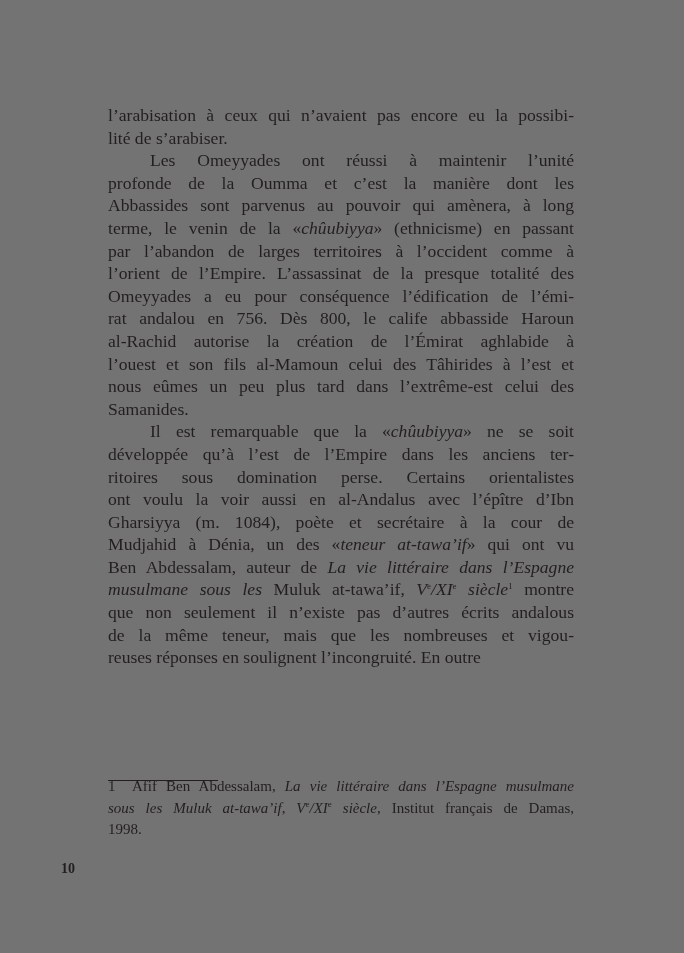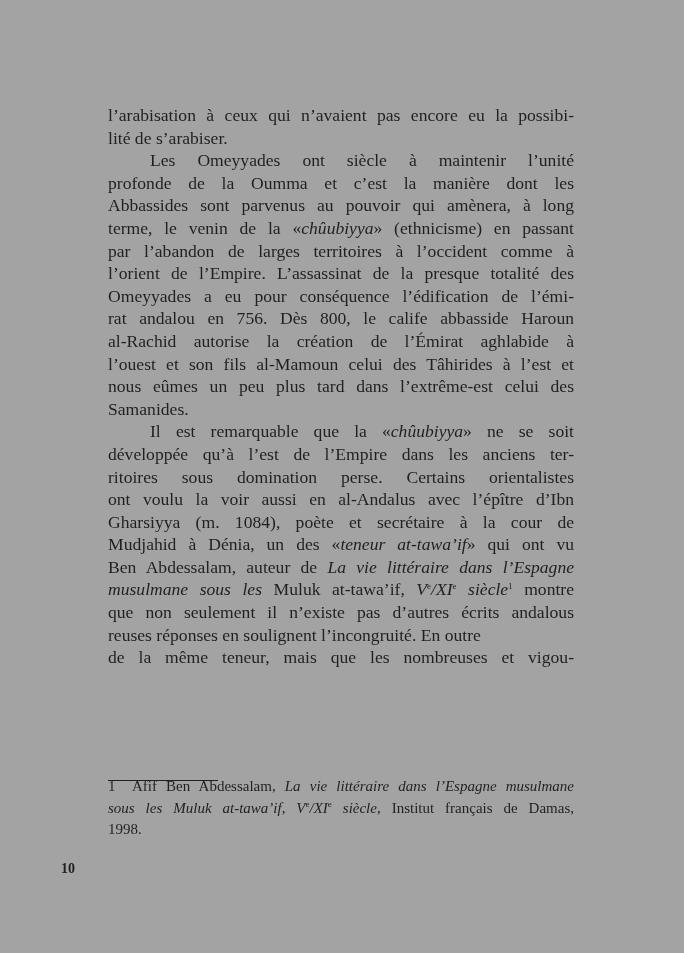--- a/index.html
+++ b/index.html
@@ -1,18 +1,18 @@
 <!DOCTYPE html>
 <html><head>
 <meta charset="utf-8">
 <style>
   html, body { margin: 0; padding: 0; background: #ffffff; }
   body { width: 684px; height: 953px; position: relative; overflow: hidden;
          font-family: "Liberation Serif", "DejaVu Serif", serif; color: #231f20; }
-  .page { position: absolute; left: 0; top: 0; width: 684px; height: 953px; background: #a3a3a3; }
+  .page { position: absolute; left: 0; top: 0; width: 684px; height: 953px; background: #737373; }
   .body-text { position: absolute; left: 108px; top: 104px; width: 466px; }
   .line { display: block; height: 22.6px; line-height: 22.6px; font-size: 17.6px;
           white-space: nowrap; text-align: justify; text-align-last: justify; }
   .line.last { text-align-last: left; }
   .line.indent { padding-left: 42px; }
   em { font-style: italic; }
   sup { font-size: 9px; vertical-align: 6px; line-height: 0; }
   .fn-rule { position: absolute; left: 108px; top: 780px; width: 110px; height: 0; border-top: 1px solid #231f20; }
   .footnotes { position: absolute; left: 108px; top: 776px; width: 466px; font-family: Liberation Serif, serif; }
   .fn-line { display: block; height: 21.5px; line-height: 21.5px; font-size: 15px;
@@ -24,21 +24,21 @@
 </head>
 <body>
 
 <div class="page">
   <div class="body-text" id="body-text">
       <div>
         <span class="line">l’arabisation à ceux qui n’avaient pas encore eu la possibi-</span>
         <span class="line last">lité de s’arabiser.</span>
       </div>
       <div>
-        <span class="line indent">Les Omeyyades ont siècle à maintenir l’unité</span>
+        <span class="line indent">Les Omeyyades ont réussi à maintenir l’unité</span>
         <span class="line">profonde de la Oumma et c’est la manière dont les</span>
         <span class="line">Abbassides sont parvenus au pouvoir qui amènera, à long</span>
         <span class="line">terme, le venin de la «<em>chûubiyya</em>» (ethnicisme) en passant</span>
         <span class="line">par l’abandon de larges territoires à l’occident comme à</span>
         <span class="line">l’orient de l’Empire. L’assassinat de la presque totalité des</span>
         <span class="line">Omeyyades a eu pour conséquence l’édification de l’émi-</span>
         <span class="line">rat andalou en 756. Dès 800, le calife abbasside Haroun</span>
         <span class="line">al-Rachid autorise la création de l’Émirat aghlabide à</span>
         <span class="line">l’ouest et son fils al-Mamoun celui des Tâhirides à l’est et</span>
         <span class="line">nous eûmes un peu plus tard dans l’extrême-est celui des</span>
@@ -47,22 +47,22 @@
       <div>
         <span class="line indent">Il est remarquable que la «<em>chûubiyya</em>» ne se soit</span>
         <span class="line">développée qu’à l’est de l’Empire dans les anciens ter-</span>
         <span class="line">ritoires sous domination perse. Certains orientalistes</span>
         <span class="line">ont voulu la voir aussi en al-Andalus avec l’épître d’Ibn</span>
         <span class="line">Gharsiyya (m. 1084), poète et secrétaire à la cour de</span>
         <span class="line">Mudjahid à Dénia, un des «<em>teneur at-tawa’if</em>» qui ont vu</span>
         <span class="line">Ben Abdessalam, auteur de <em>La vie littéraire dans l’Espagne</em></span>
         <span class="line"><em>musulmane sous les</em> Muluk at-tawa’if, <em>V</em><sup>e</sup><em>/XI</em><sup>e</sup><em> siècle</em><sup>1</sup> montre</span>
         <span class="line">que non seulement il n’existe pas d’autres écrits andalous</span>
+        <span class="line">de la même teneur, mais que les nombreuses et vigou-</span>
         <span class="line last">reuses réponses en soulignent l’incongruité. En outre</span>
-        <span class="line">de la même teneur, mais que les nombreuses et vigou-</span>
       </div>
     </div>
   <div class="fn-rule"></div>
   <div class="footnotes" id="footnotes">
       <div>
         <span class="fn-line"><span class="fn-num">1</span>Afif Ben Abdessalam, <em>La vie littéraire dans l’Espagne musulmane</em></span>
         <span class="fn-line"><em>sous les Muluk at-tawa’if</em>, <em>V</em><sup>e</sup><em>/XI</em><sup>e</sup><em> siècle</em>, Institut français de Damas,</span>
         <span class="fn-line last">1998.</span>
       </div>
     </div>

